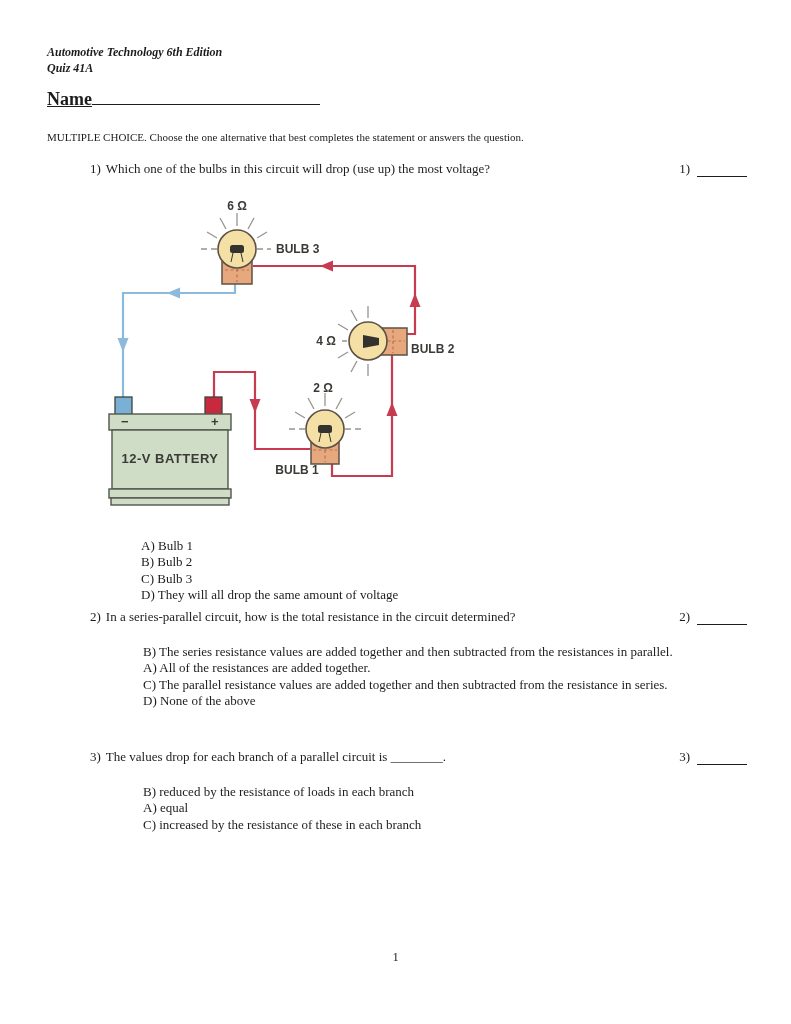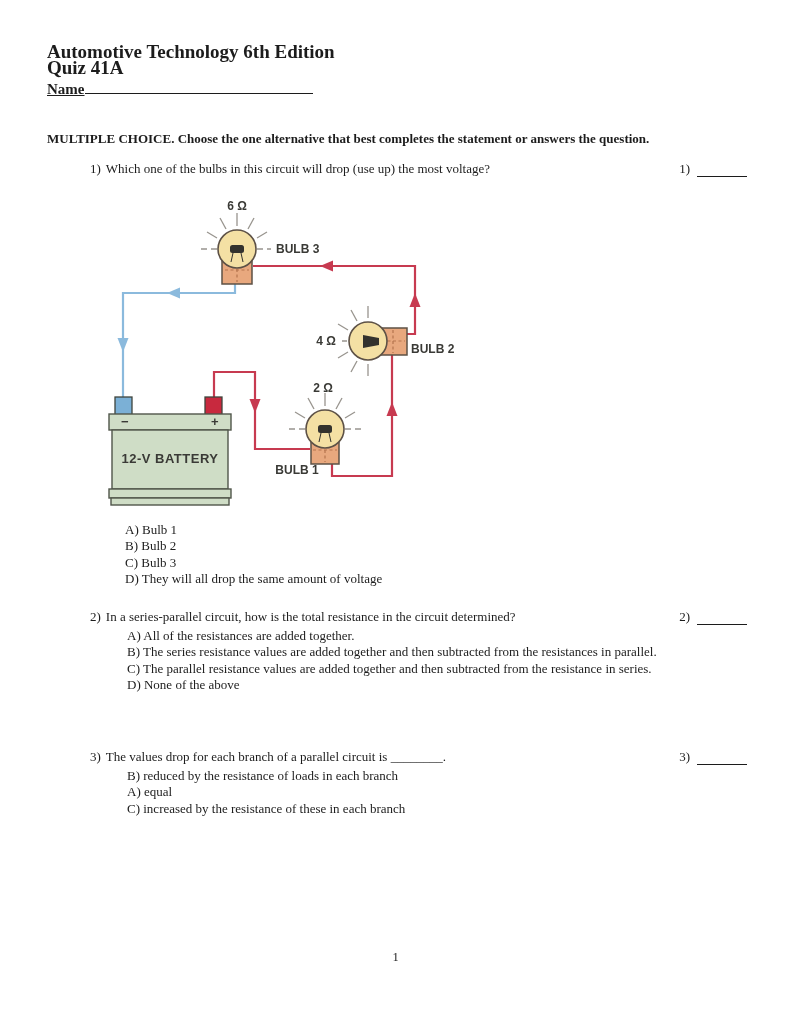--- a/index.html
+++ b/index.html
@@ -6,33 +6,33 @@
   .page{
     position:relative;
     width:791px;height:1024px;
     background:#ffffff;
     font-family:"Liberation Serif", serif;
     color:#1c1c1c;
     font-size:13px;
     overflow:hidden;
   }
   .abs{position:absolute;}
-  .hdr{left:47px;top:44px;line-height:16px;font-size:19px;font-weight:bold;}
-  .name-row{left:47px;top:80px;font-weight:bold;font-size:15px;text-decoration:underline;}
+  .hdr{left:47px;top:44px;line-height:16px;font-size:12px;font-weight:bold;font-style:italic;}
+  .name-row{left:47px;top:89px;font-weight:bold;font-size:18px;text-decoration:underline;}
   .name-line{display:inline-block;width:228px;border-bottom:1.4px solid #1c1c1c;height:13px;vertical-align:baseline;}
-  .instructions{left:47px;top:131px;font-weight:bold;font-size:13px;white-space:nowrap;}
+  .instructions{left:47px;top:131px;font-weight:normal;font-size:11px;white-space:nowrap;}
   .q-row{display:flex;justify-content:space-between;align-items:flex-start;}
   .q-text{display:flex;max-width:565px;}
   .q-num{margin-right:5px;}
   .q-ans{display:flex;align-items:flex-end;white-space:nowrap;gap:7px;}
   .blank{display:inline-block;width:50px;border-bottom:1.4px solid #1c1c1c;height:13px;}
   .q1-row{left:90px;top:161px;width:657px;}
   .q2-row{left:90px;top:609px;width:657px;}
   .q3-row{left:90px;top:749px;width:657px;}
-  ul.opts{list-style:none;margin:0;padding:0;line-height:16.4px;}
+  ul.opts{list-style:none;margin:16px;padding:0;line-height:16.4px;}
   ul.opts li{padding-left:21px;text-indent:-21px;}
   .q1opts{left:125px;top:522px;}
   .q2opts{left:127px;top:628px;width:540px;line-height:16.8px;}
   .q3opts{left:127px;top:768px;width:540px;}
   .circuit{left:95px;top:192px;}
   .pageno{left:0;top:950px;width:791px;text-align:center;font-size:12.5px;}
   .svg-label{font-family:"Liberation Sans", sans-serif;font-weight:bold;font-size:12px;fill:#3a3a36;}
   .svg-label-lg{font-family:"Liberation Sans", sans-serif;font-weight:bold;font-size:13px;fill:#3a3a36;letter-spacing:.5px;}
 </style>
 </head>
@@ -177,22 +177,22 @@
     <div class="q-text">
       <span class="q-num">2)</span>
       <span>In a series-parallel circuit, how is the total resistance in the circuit determined?</span>
     </div>
     <div class="q-ans">
       <span>2)</span>
       <span class="blank"></span>
     </div>
   </div>
   <ul class="abs opts q2opts">
+    <li>B) The series resistance values are added together and then subtracted from the resistances in parallel.</li>
     <li>A) All of the resistances are added together.</li>
-    <li>B) The series resistance values are added together and then subtracted from the resistances in parallel.</li>
     <li>C) The parallel resistance values are added together and then subtracted from the resistance in series.</li>
     <li>D) None of the above</li>
   </ul>
 
   <div class="abs q-row q3-row">
     <div class="q-text">
       <span class="q-num">3)</span>
       <span>The values drop for each branch of a parallel circuit is ________.</span>
     </div>
     <div class="q-ans">

